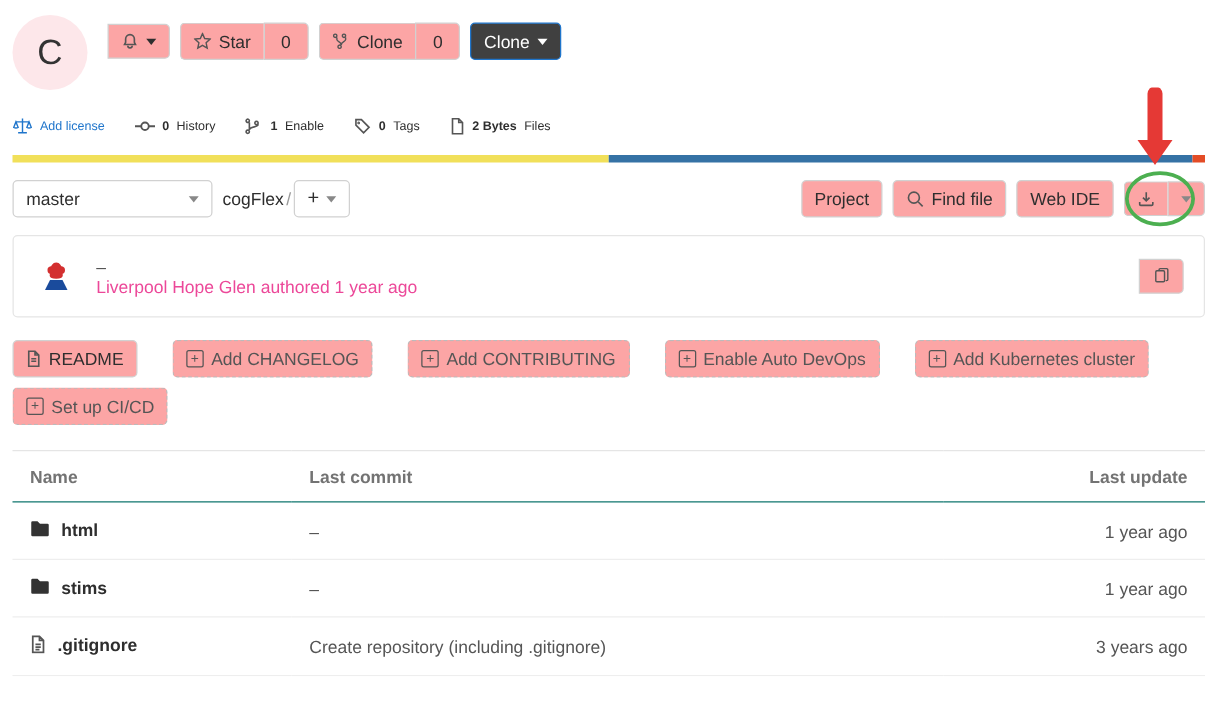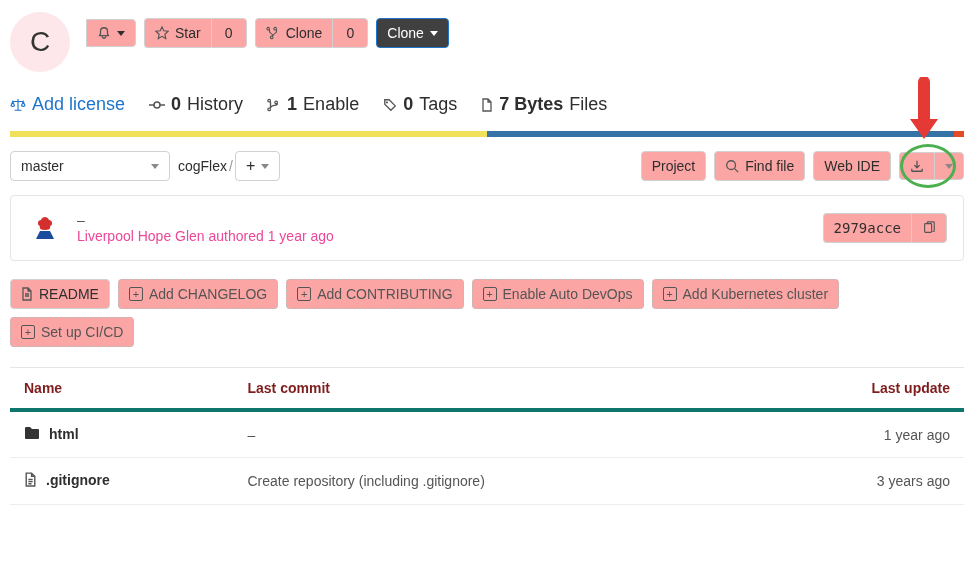--- a/index.html
+++ b/index.html
@@ -20,21 +20,21 @@
 .btn-group { display: flex; }
 .btn-group .btn { border-radius: 0; border-right: none; }
 .btn-group .btn:first-child { border-radius: 4px 0 0 4px; }
 .btn-group .btn:last-child { border-radius: 0 4px 4px 0; border-right: 1px solid #d1d1d1; }
 .btn-count { padding: 6px 12px; min-width: 36px; justify-content: center; }
 .btn-primary { background: #404040; color: #fff; border-color: #1f75cb; }
 .chevron-down { width: 0; height: 0; border-left: 4px solid transparent; border-right: 4px solid transparent; border-top: 5px solid currentColor; }
 
 
 .stats-row { display: flex; gap: 24px; padding: 10px 0 16px 0; }
-.stat-link { display: inline-flex; align-items: center; gap: 6px; color: #1f75cb; font-size: 18px; text-decoration: none; cursor: pointer; }
+.stat-link { display: inline-flex; align-items: center; gap: 6px; color: #1f75cb; font-size: 10px; text-decoration: none; cursor: pointer; }
 .stat-link.dark { color: #2e2e2e; }
 .stat-link b { font-weight: 700; }
 
 
 .lang-bar { display: flex; height: 6px; width: 100%; }
 .lang-yellow { background: #f1e05a; }
 .lang-blue { background: #3572a5; }
 .lang-orange { background: #e34c26; }
 
 
@@ -54,28 +54,28 @@
 .commit-avatar { width: 36px; height: 36px; border-radius: 50%; background: #fff; display: flex; align-items: center; justify-content: center; }
 .commit-info { flex: 1; }
 .commit-dash { color: #555; }
 .commit-meta { color: #ec4899; }
 .sha-group { display: flex; }
 .sha-group .btn { border-radius: 0; border-right: none; }
 .sha-group .btn:first-child { border-radius: 4px 0 0 4px; }
 .sha-group .btn:last-child { border-radius: 0 4px 4px 0; border-right: 1px solid #d1d1d1; }
 
 
-.suggest-row { display: flex; flex-wrap: wrap; gap: 8px; padding: 18px 0 8px 0; }
+.suggest-row { display: flex; flex-wrap: wrap; gap: 28px; padding: 18px 0 8px 0; }
 .btn-solid { border: 1px solid #d1d1d1; }
 .btn-dashed { border: 1px dashed #bbb; color: #555; }
 .plus-sq { display: inline-flex; width: 14px; height: 14px; border: 1.5px solid currentColor; border-radius: 2px; align-items: center; justify-content: center; font-size: 11px; line-height: 1; }
 
 
 .file-table { width: 100%; border-collapse: collapse; margin-top: 12px; }
-.file-table th { text-align: left; font-weight: 600; padding: 12px 14px; border-top: 1px solid #e5e5e5; border-bottom: 4px solid #0f766e; color: #7f1d1d; }
+.file-table th { text-align: left; font-weight: 600; padding: 12px 14px; border-top: 1px solid #e5e5e5; border-bottom: 1px solid #0f766e; color: #737373; }
 .file-table th:last-child { text-align: right; }
 .file-table td { padding: 14px; border-bottom: 1px solid #eee; color: #555; }
 .file-table td:last-child { text-align: right; }
 .file-name { display: inline-flex; align-items: flex-start; gap: 9px; color: #2e2e2e; font-weight: 700; cursor: pointer; }
 
 
 .icon { display: inline-flex; align-items: center; justify-content: center; }
 svg { display: block; }
 </style>
 </head>
@@ -162,21 +162,21 @@
       </span>
       <b>0</b>
       <span>Tags</span>
     </a>
     <a class="stat-link dark">
       <span class="icon">
         <svg width="12" height="14" viewBox="0 0 12 14">
             <path fill="none" stroke="#555" stroke-width="1.3" d="M2 1h5l3 3v9H2zM7 1v3h3"></path>
           </svg>
       </span>
-      <b>7 Bytes</b>
+      <b>2 Bytes</b>
       <span>Files</span>
     </a>
   </div>
 
   <div class="lang-bar">
     <div class="lang-yellow" style="width:50%"></div>
     <div class="lang-blue" style="width:49%"></div>
     <div class="lang-orange" style="width:1%"></div>
   </div>
 
@@ -234,21 +234,20 @@
       <svg width="30" height="30" viewBox="0 0 30 30">
           <path d="M15 4c3 0 4 3 4 3s3 0 3 3-2 3-2 3 2 4-5 4-5-4-5-4-2 0-2-3 3-3 3-3 1-3 4-3z" fill="#d32f2f"></path>
           <path d="M10 18l-4 8h18l-4-8" fill="#1a4b9c"></path>
         </svg>
     </div>
     <div class="commit-info">
       <div class="commit-dash">–</div>
       <div class="commit-meta">Liverpool Hope Glen authored 1 year ago</div>
     </div>
     <div class="sha-group">
-      <span class="btn" style="font-family:monospace">2979acce</span>
       <button class="btn">
         <span class="icon">
           <svg width="14" height="14" viewBox="0 0 16 16">
               <rect x="3" y="3" width="8" height="10" rx="1" fill="none" stroke="#555" stroke-width="1.3"></rect>
               <path d="M6 3V2a1 1 0 011-1h6a1 1 0 011 1v9a1 1 0 01-1 1h-1" fill="none" stroke="#555" stroke-width="1.3"></path>
             </svg>
         </span>
       </button>
     </div>
   </div>
@@ -303,20 +302,32 @@
                 </svg>
               </span>
               <span>html</span>
             </span></td>
         <td>–</td>
         <td>1 year ago</td>
       </tr>
       <tr>
         <td><span class="file-name">
               <span class="icon">
+                <svg width="16" height="14" viewBox="0 0 16 14">
+                  <path d="M1 2a1 1 0 011-1h4l2 2h6a1 1 0 011 1v8a1 1 0 01-1 1H2a1 1 0 01-1-1z" fill="#333"></path>
+                </svg>
+              </span>
+              <span>stims</span>
+            </span></td>
+        <td>–</td>
+        <td>1 year ago</td>
+      </tr>
+      <tr>
+        <td><span class="file-name">
+              <span class="icon">
                 <svg width="13" height="15" viewBox="0 0 12 14">
                   <path fill="none" stroke="#555" stroke-width="1.3" d="M2 1h5l3 3v9H2zM7 1v3h3M4 7h4M4 9h4M4 11h3"></path>
                 </svg>
               </span>
               <span>.gitignore</span>
             </span></td>
         <td>Create repository (including .gitignore)</td>
         <td>3 years ago</td>
       </tr>
     </tbody>

